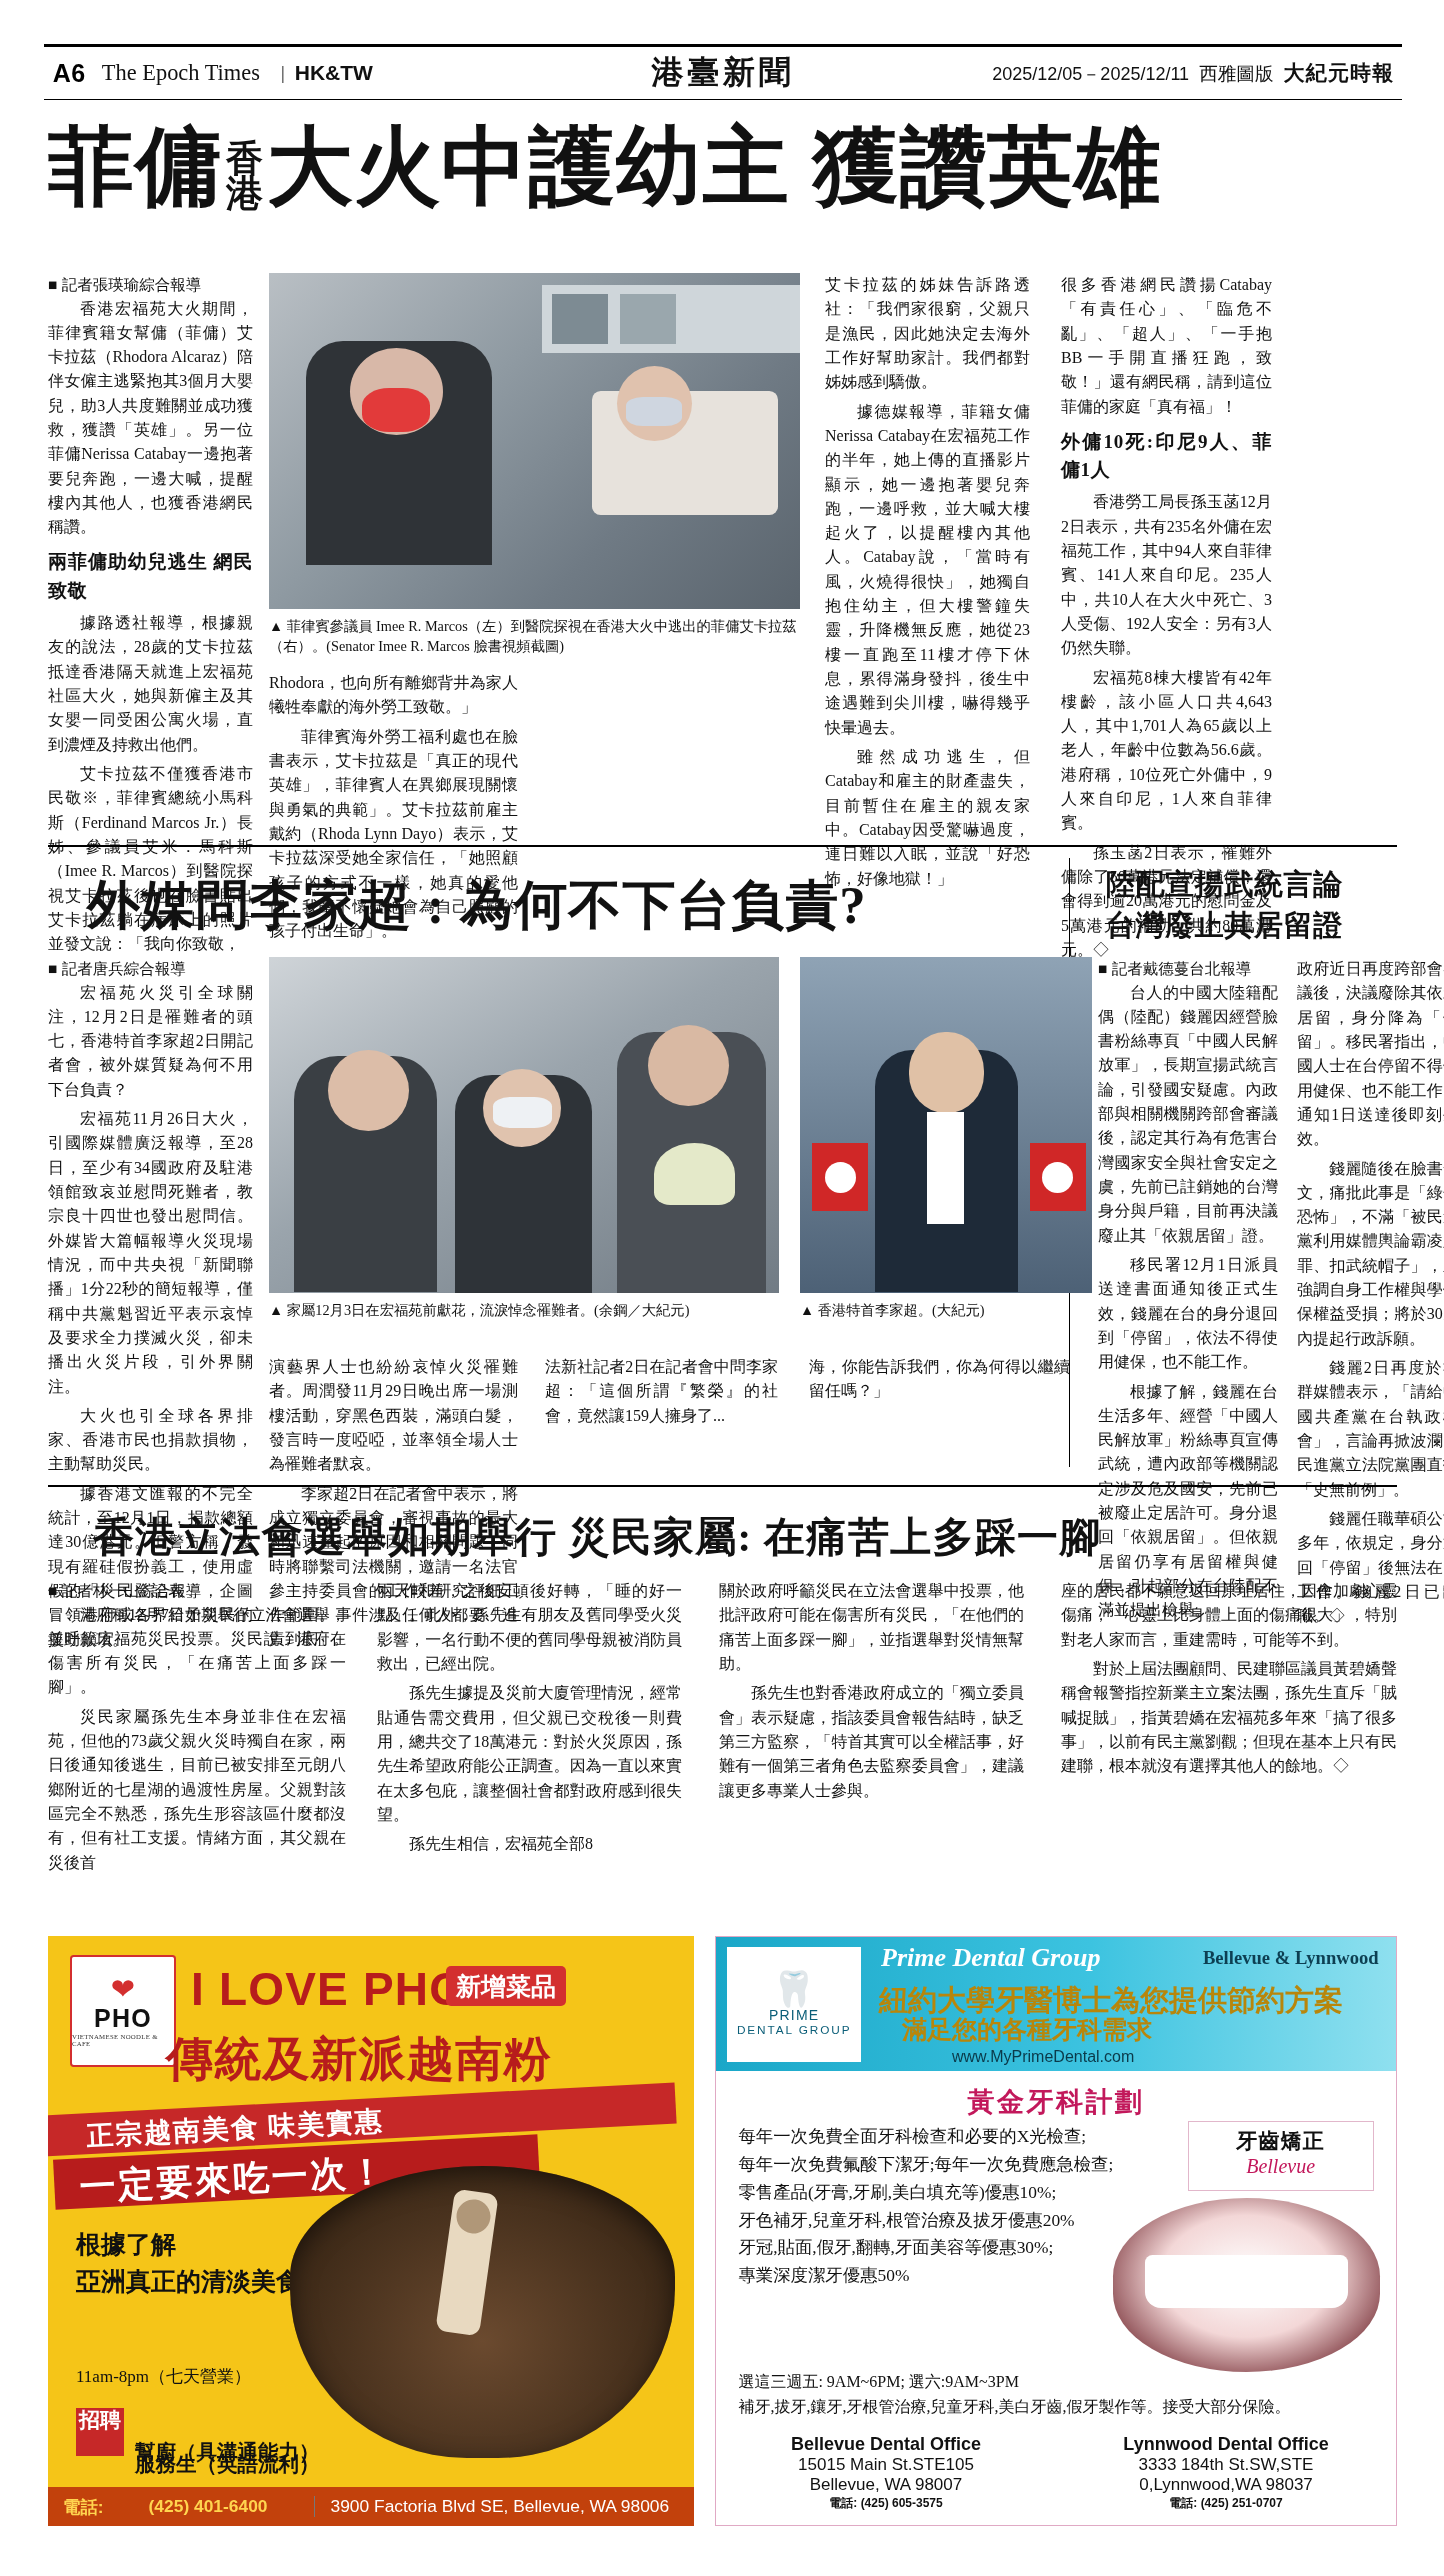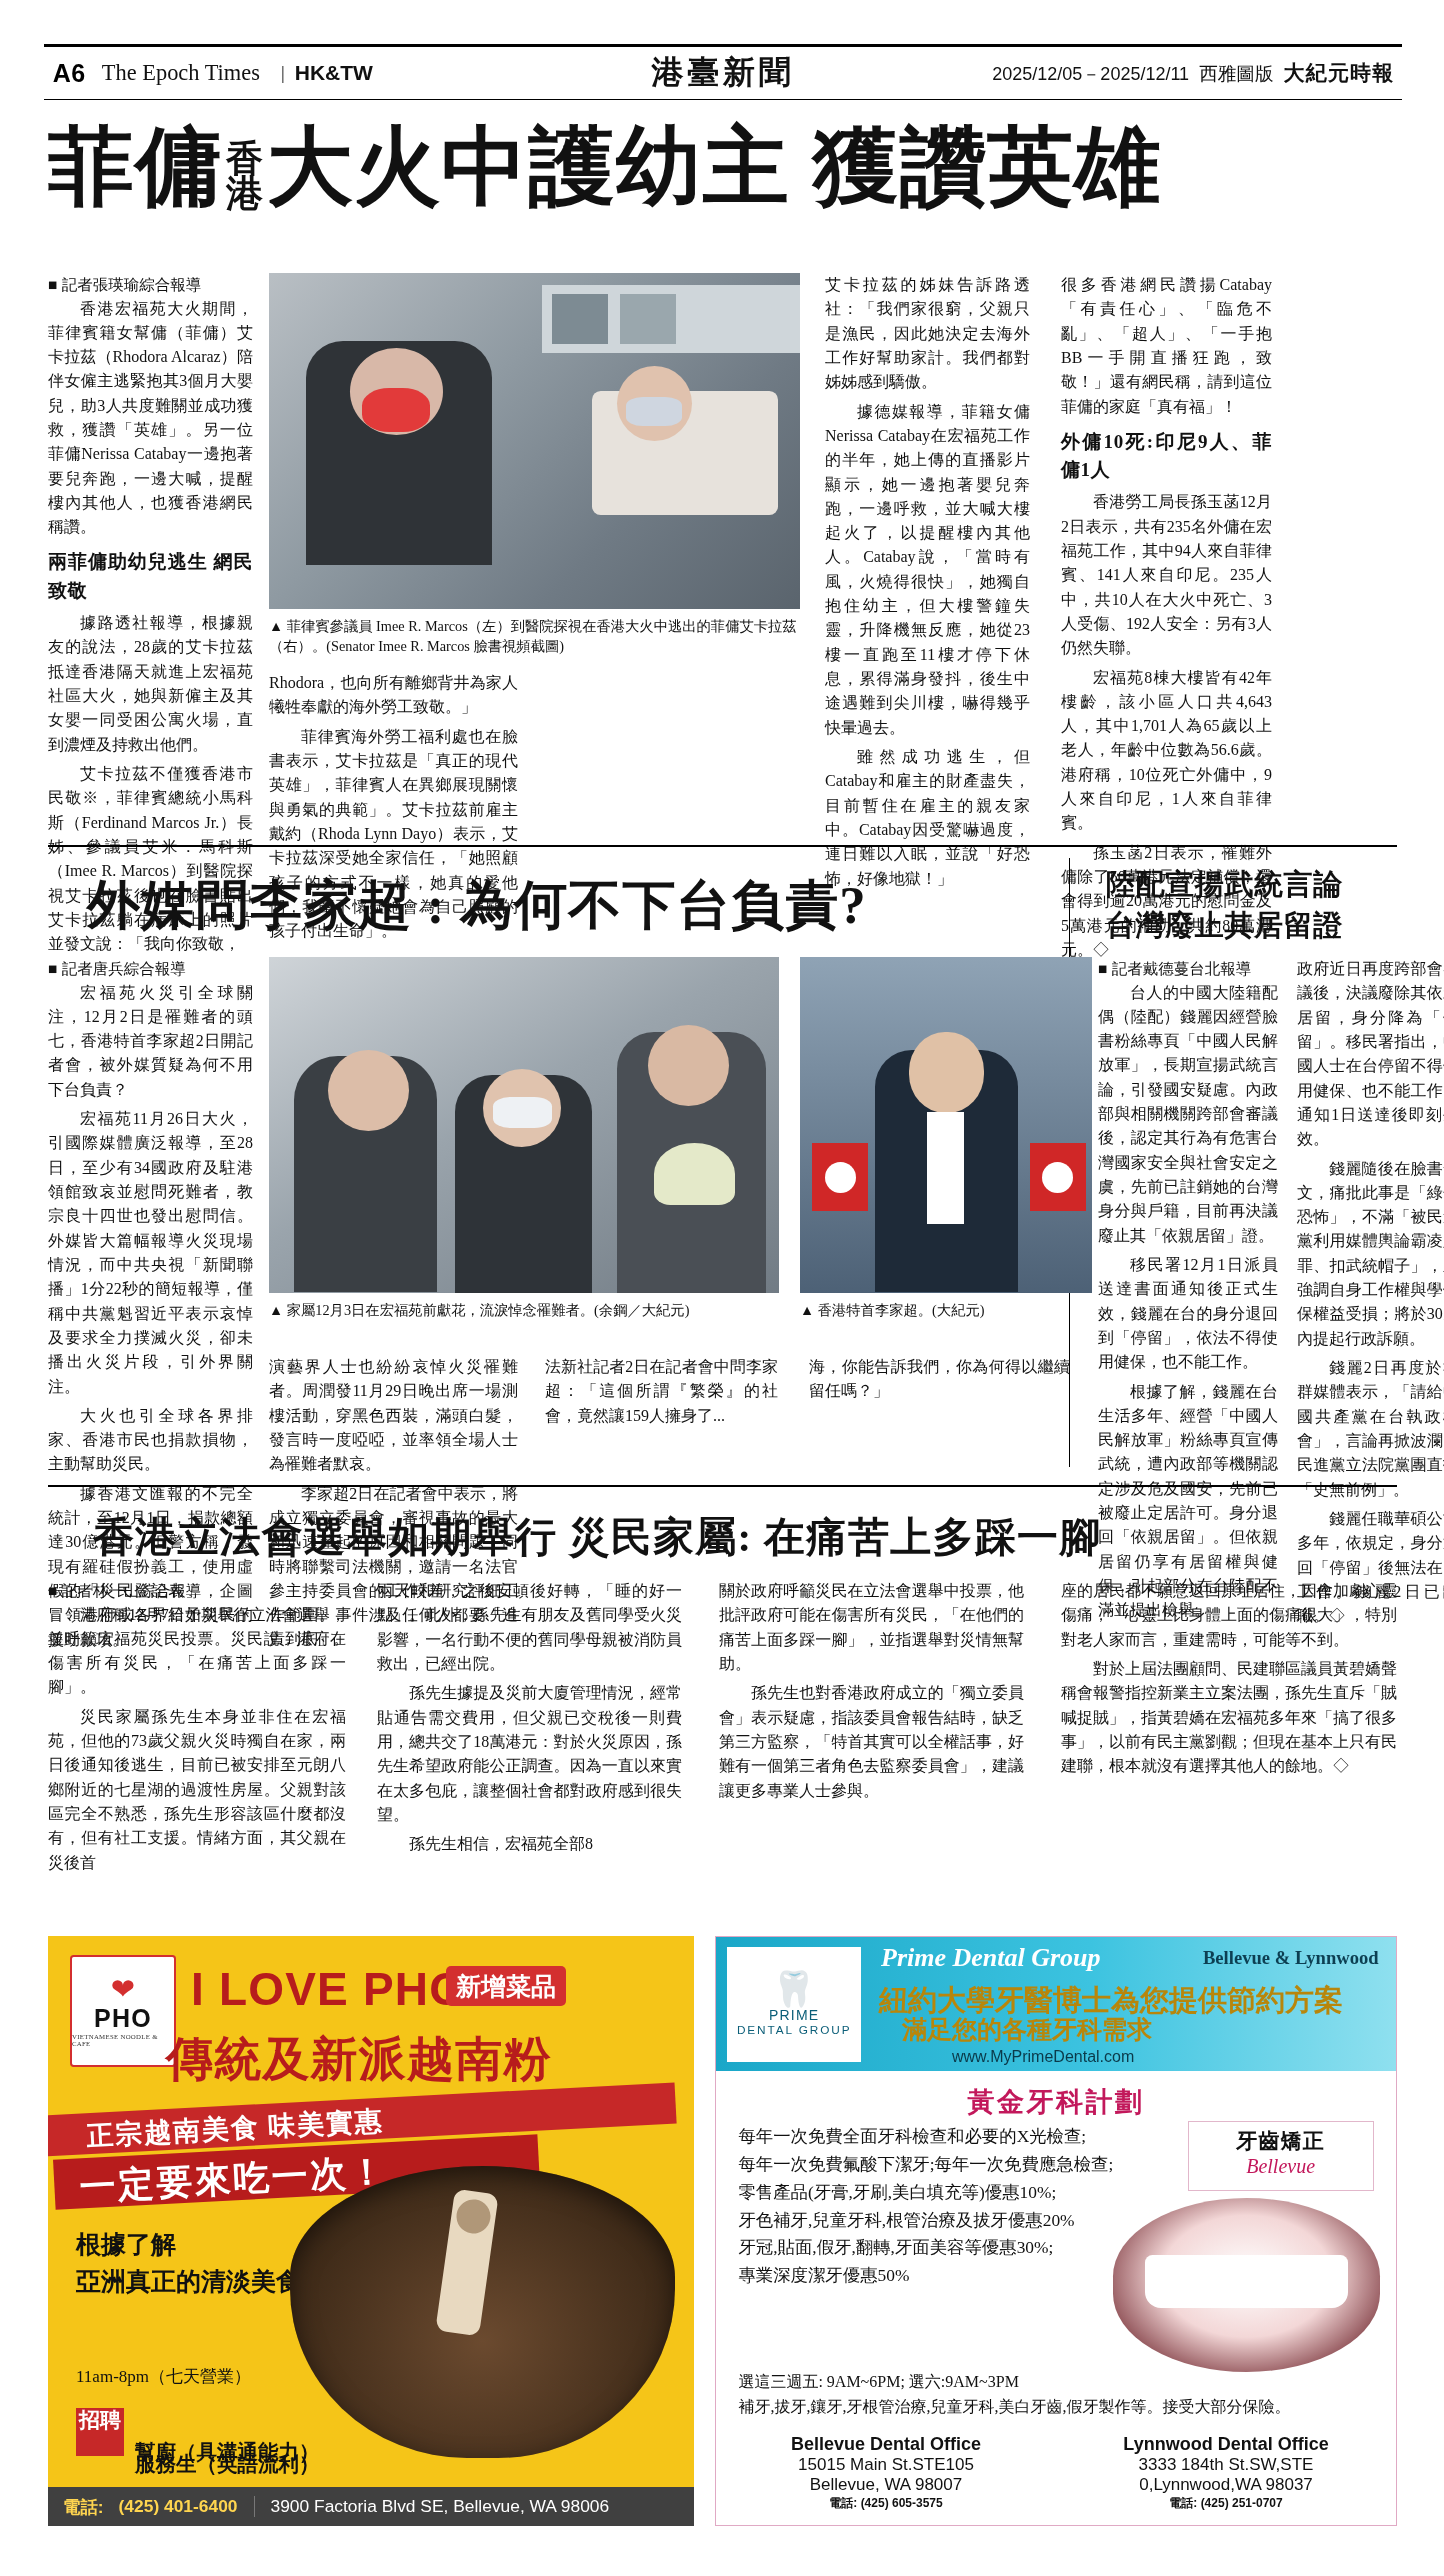--- a/index.html
+++ b/index.html
@@ -156,22 +156,22 @@
     border-radius:50% 50% 46% 46%/38% 38% 58% 58%;
     box-shadow: inset 0 7.5px 25px rgba(0,0,0,0.5);
   }
   .ad1-bone {
     position:absolute; left:155px; top:25px; width:44px; height:143px; background:#e8d9c0;
     border-radius:11.2px; transform:rotate(8deg);
   }
   .ad1-bone:after{ content:""; position:absolute; left:5px; top:7.5px; width:34px; height:34px;
     background:#b09778; border-radius:50%; }
   .ad1-foot {
-    position:absolute; left:0; bottom:0; width:100%; height:39px; background:#404040; color:#fff;
-    display:flex; align-items:center; font-family:"Liberation Sans", sans-serif; font-size:17.4px;
+    position:absolute; left:0; bottom:0; width:100%; height:39px; background:#c2410c; color:#fff;
+    display:flex; align-items:center; font-family:"Liberation Sans", sans-serif; font-size:17.4px;gap:30px;
   }
   .ad1-foot .ph { color:#ffd54f; font-weight:bold; padding-left:15px; }
   .ad1-foot .addr { padding-left:16px; border-left:1.2px solid #777; margin-left:16px; }
 
   .ad2-head {
     position:absolute; left:0; top:0; width:100%; height:134px;
     background:linear-gradient(90deg,#1aa7c8 0%, #3cc3e0 55%, #8fe0ef 100%);
   }
   .ad2-logo {
     position:absolute; left:11.2px; top:10px; width:134px; height:115px; background:#fff;

